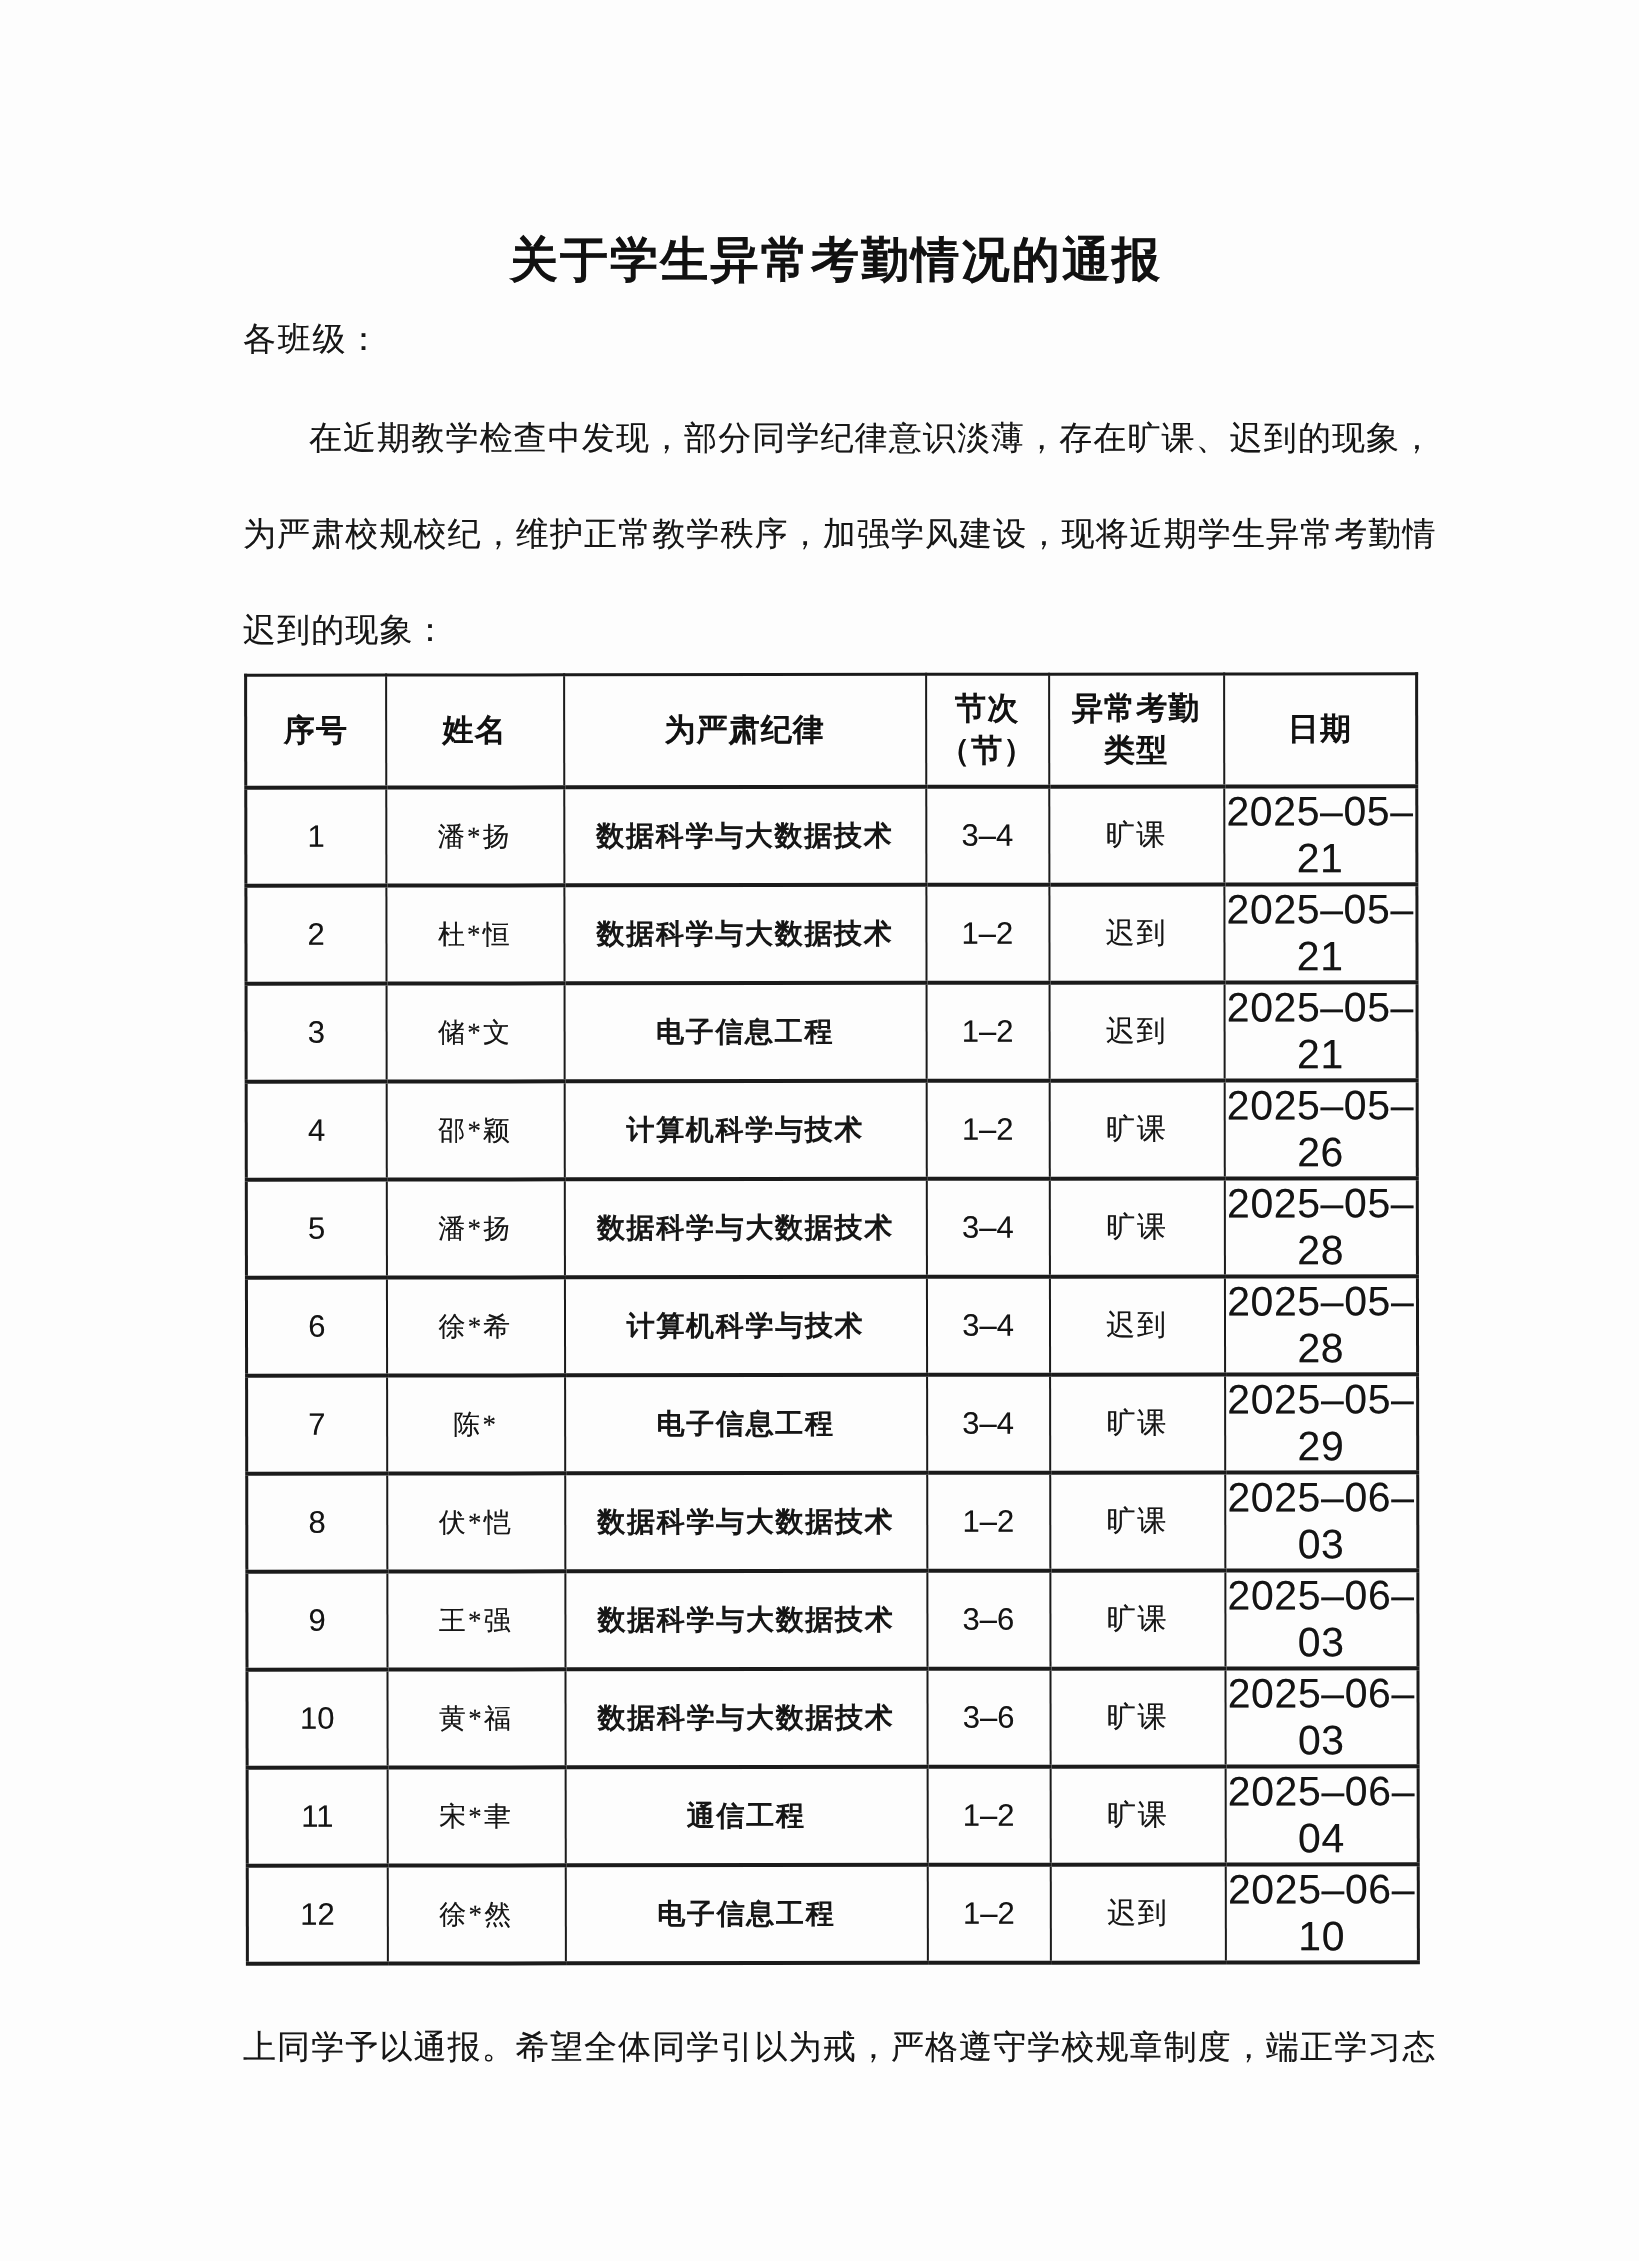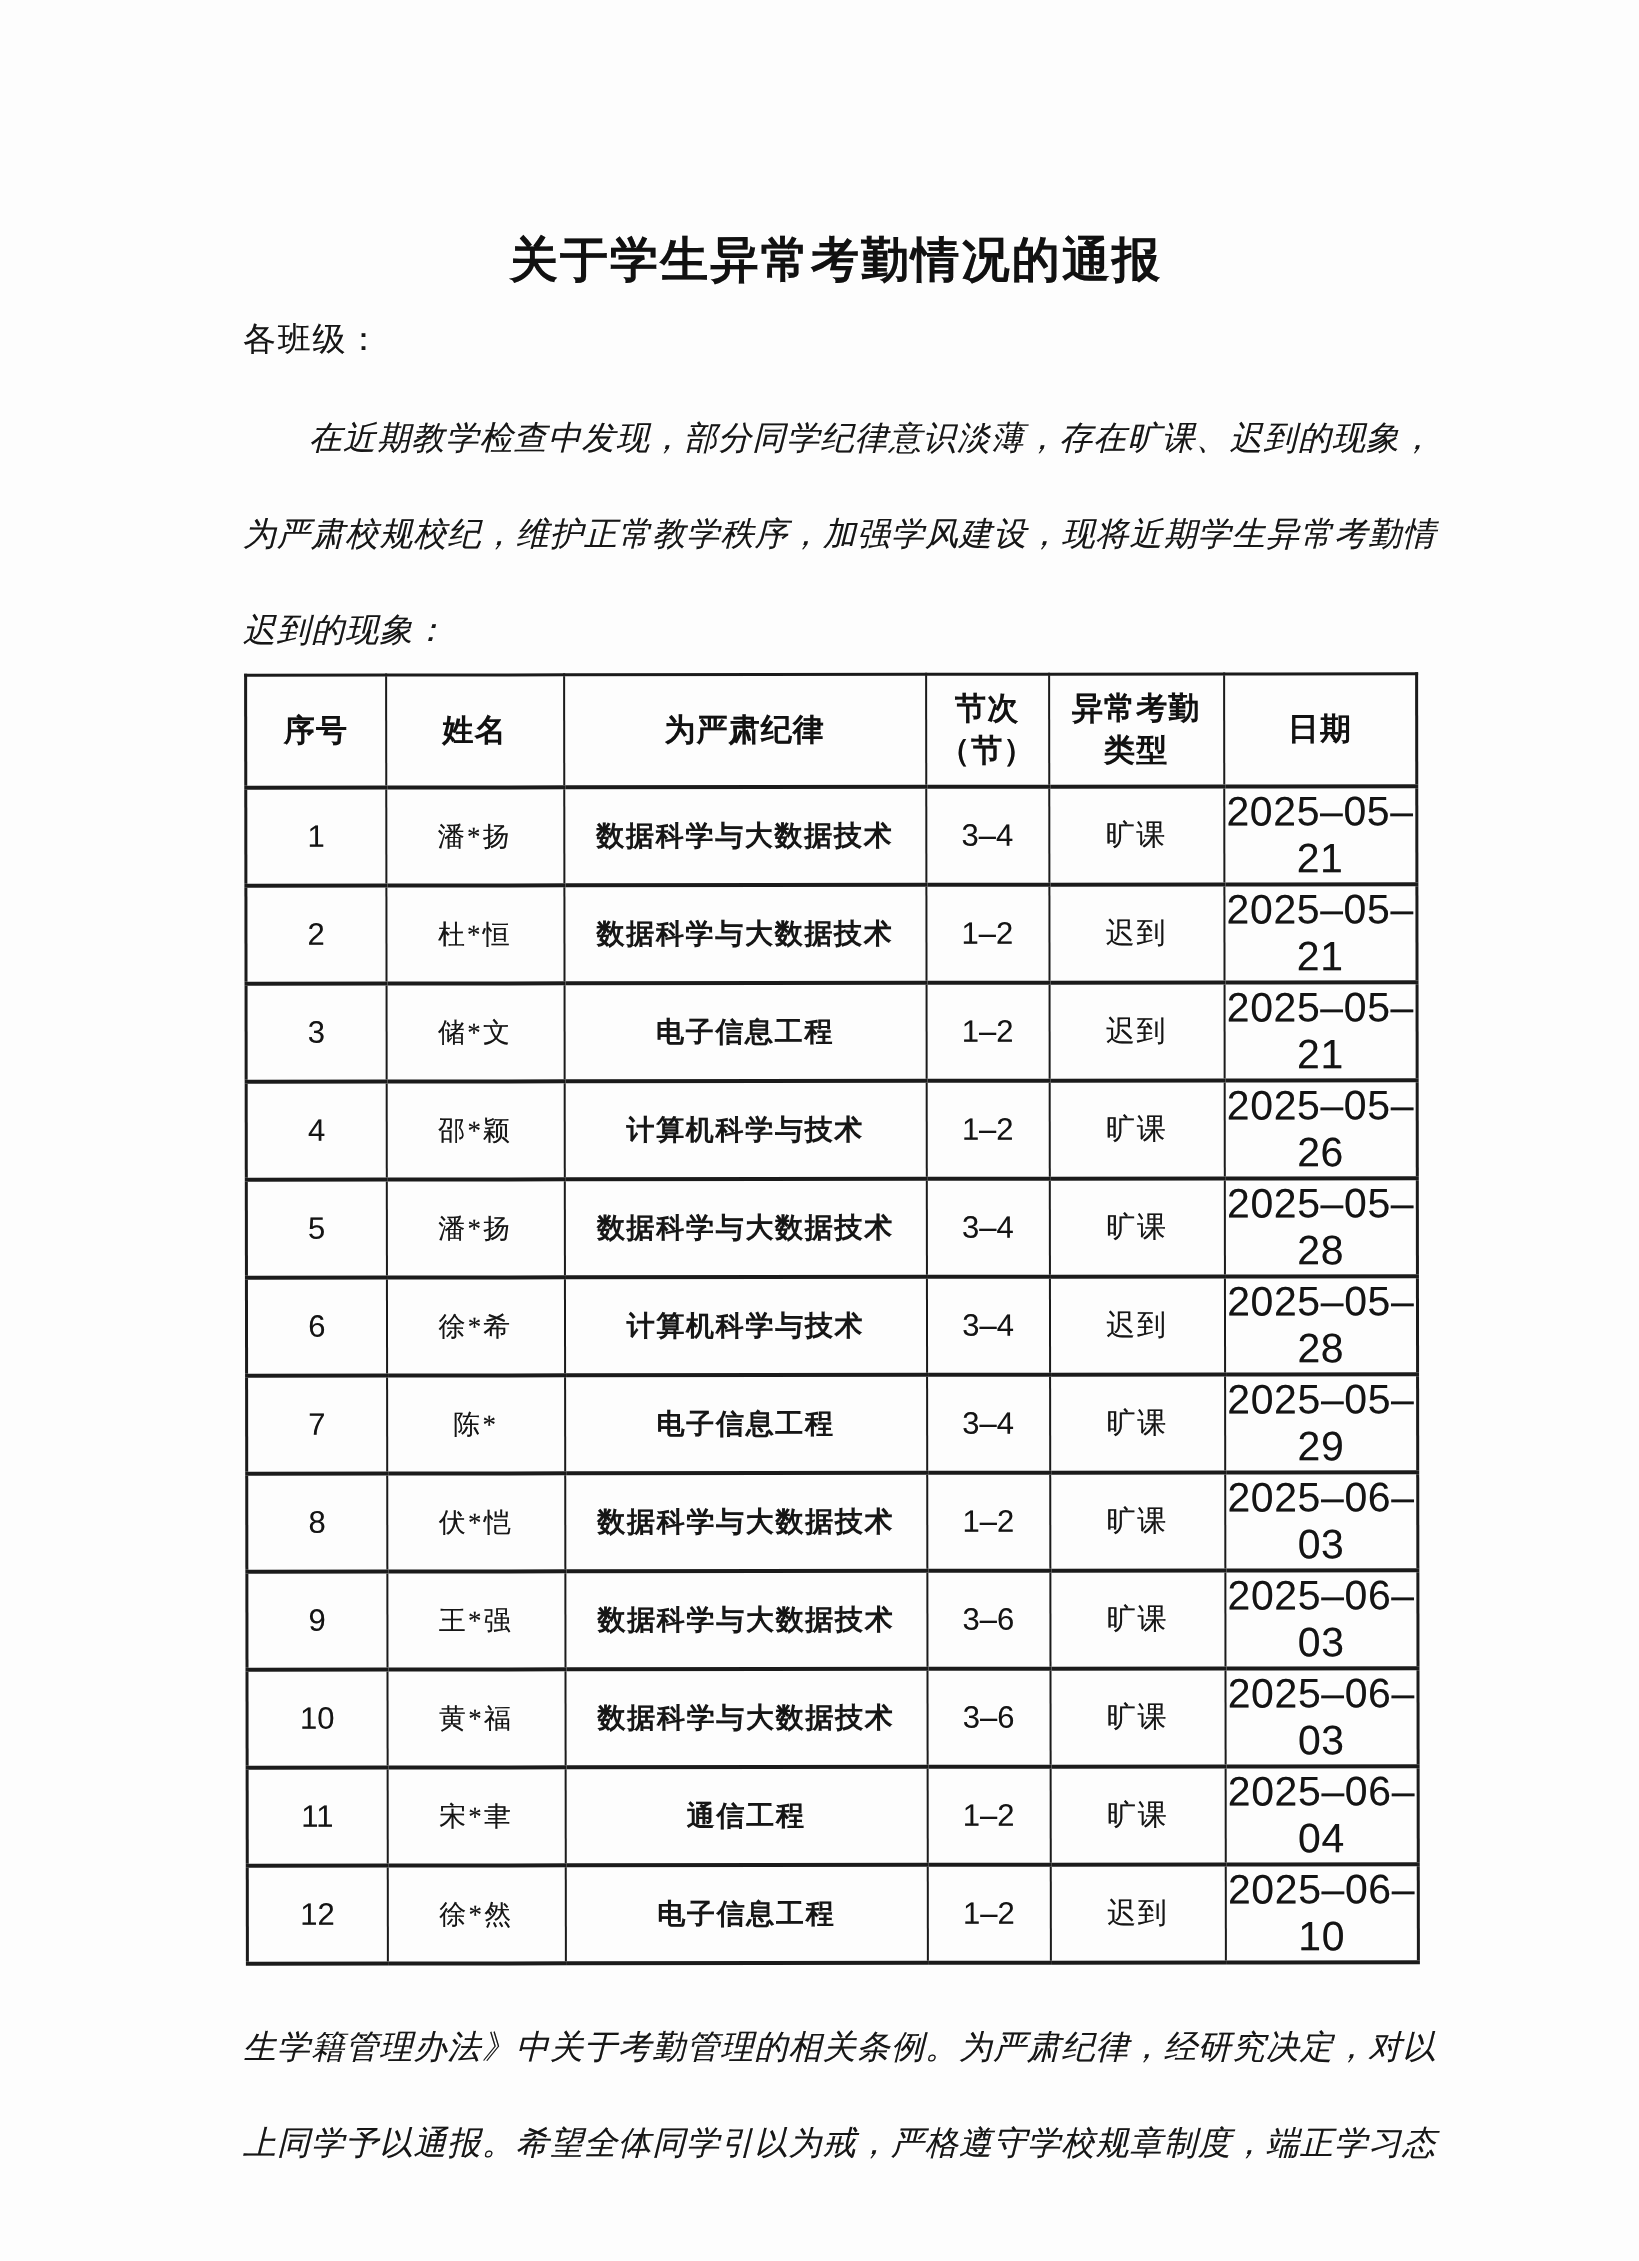--- a/index.html
+++ b/index.html
@@ -45,21 +45,21 @@
   }
   .para {
     position: absolute;
     left: 243px;
     width: 1183px;
     font-size: 33px;
     line-height: 96px;
     letter-spacing: 1.1px;
     text-shadow: 0 0 0.6px rgba(0,0,0,0.35);
   }
-  .para .line { white-space: nowrap; font-style: italic; }
+  .para .line { white-space: nowrap; }
   .para .line.indent { text-indent: 66px; }
   .para.intro   { top: 390px; }
   .para.closing { top: 1999px; }
   
   table.att-table {
     position: absolute;
     top: 673px;
     left: 245px;
     width: 1172px;
     table-layout: fixed;
@@ -249,18 +249,17 @@
         <td class="c-name">徐*然</td>
         <td class="c-major">电子信息工程</td>
         <td class="c-num">1–2</td>
         <td class="c-type">迟到</td>
         <td class="c-date">2025–06–10</td>
       </tr>
     </tbody>
   </table>
 
   <div class="para closing">
-    <div class="line">生学籍管理办法》中关于考勤管理的相关条例。为严肃纪律，经研究决定，对以</div>
     <div class="line">上同学予以通报。希望全体同学引以为戒，严格遵守学校规章制度，端正学习态</div>
   </div>
 
 </div>
 
 
 </body></html>

